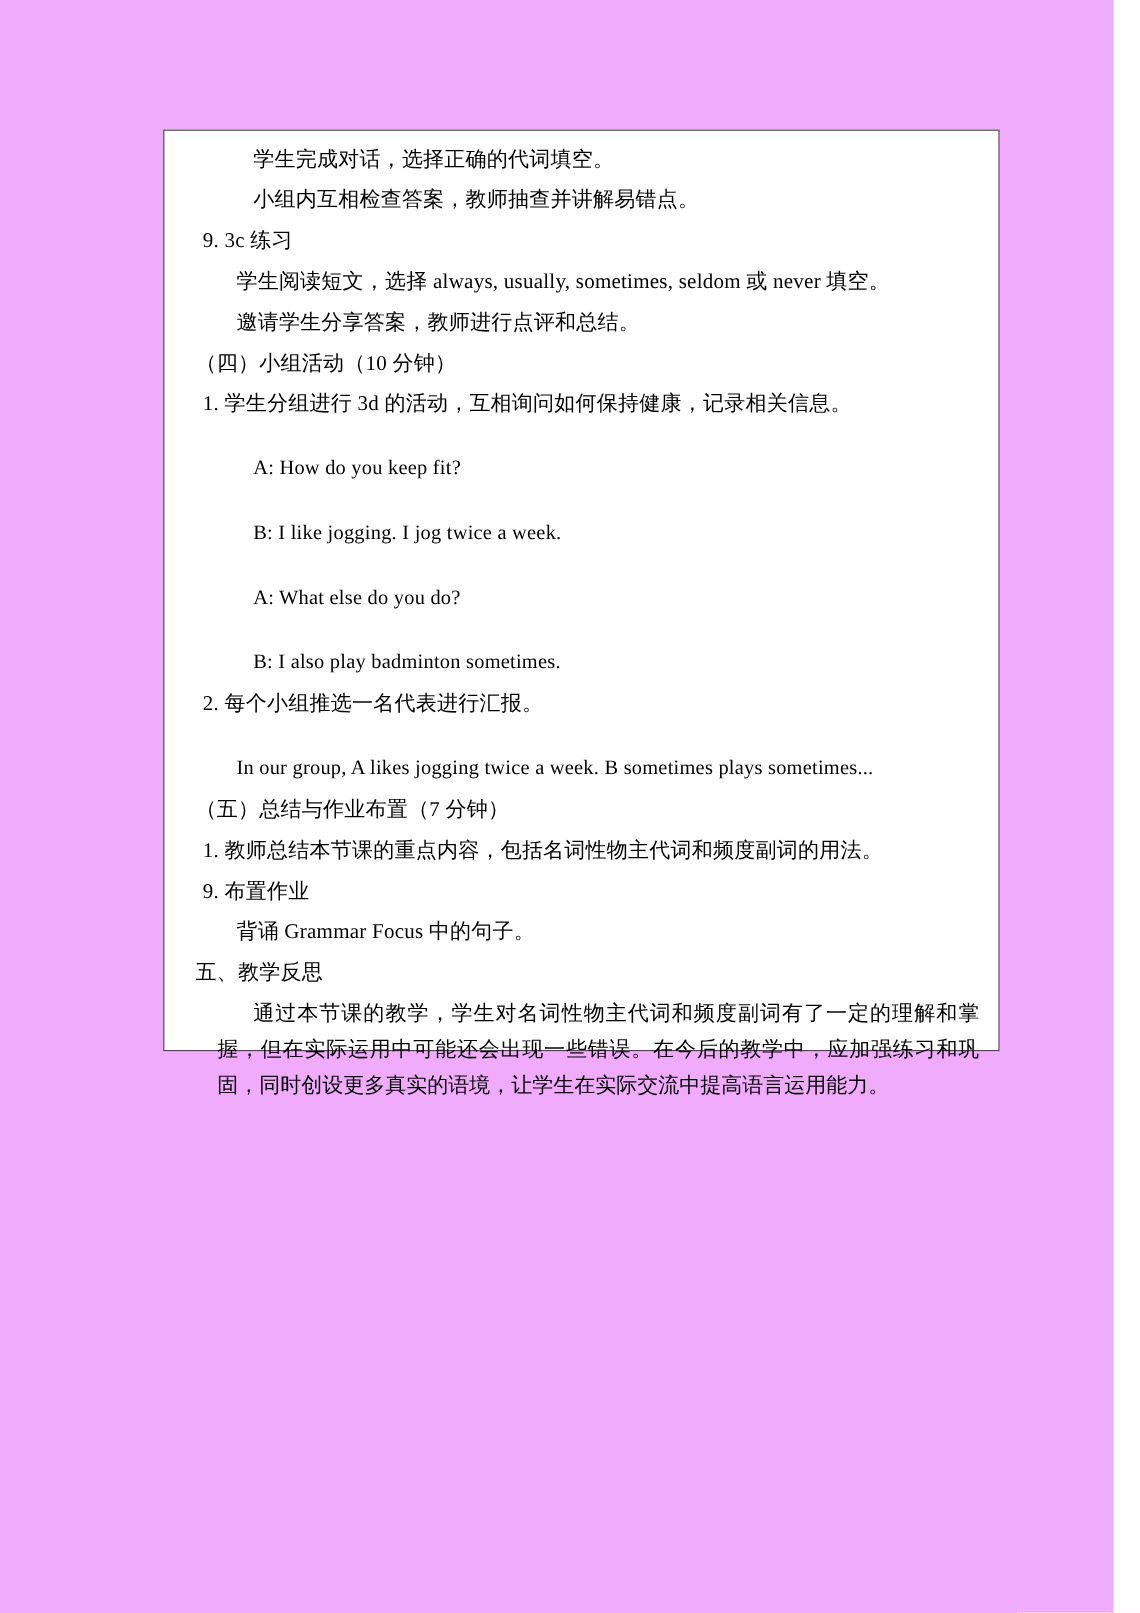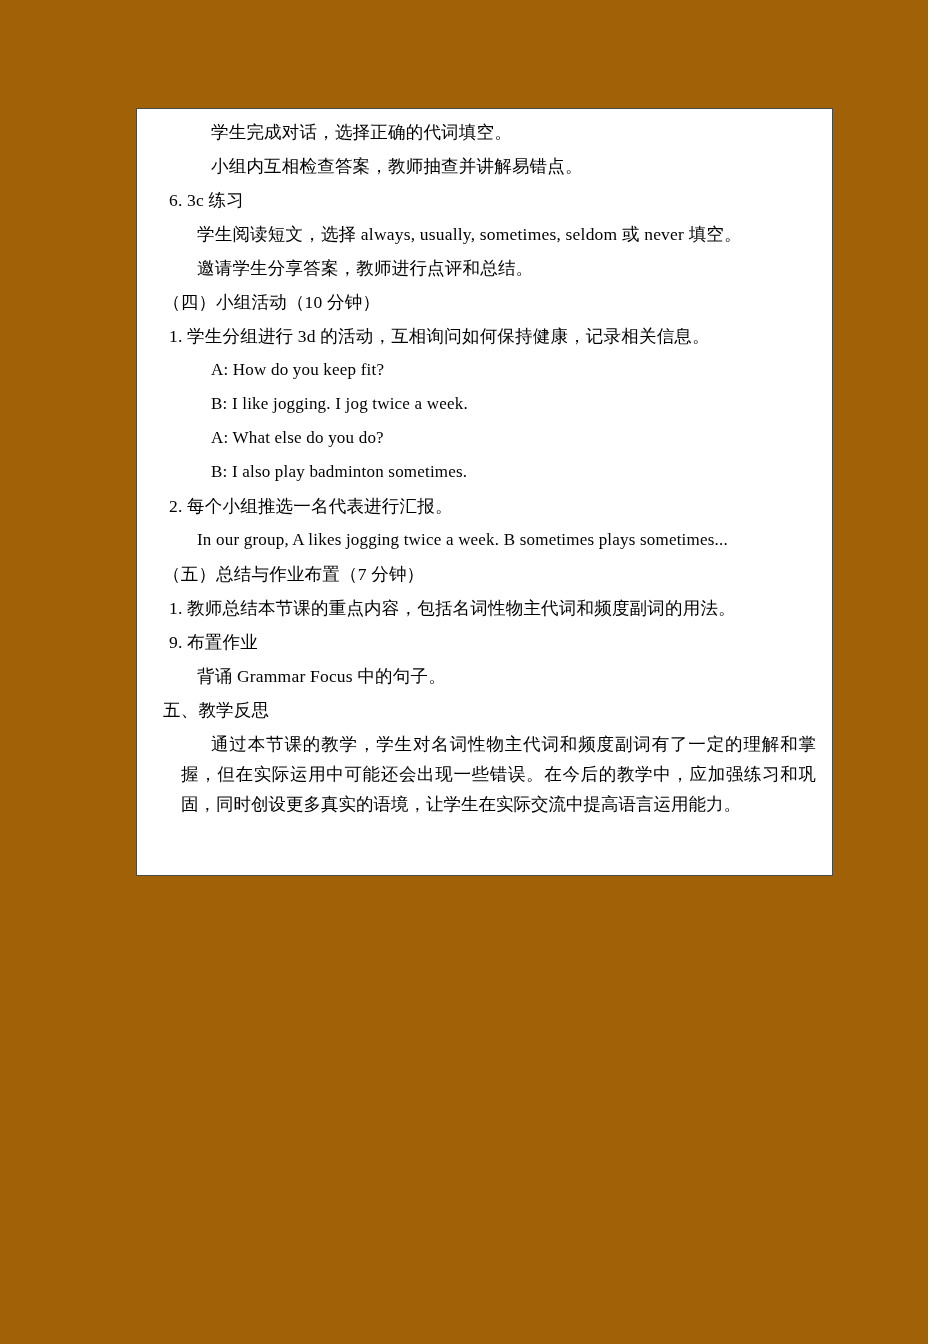--- a/index.html
+++ b/index.html
@@ -16,21 +16,21 @@
     overflow: hidden;
   }
 
   
   .page {
     position: absolute;
     left: 0;
     top: 0;
     width: 928px;
     height: 1344px;
-    background: #a16207;
+    background: #f0abfc;
     text-decoration: underline;
   }
 
   
   .doc-table {
     position: absolute;
     left: 136px;
     top: 108px;
     width: 697px;
     height: 768px;
@@ -66,35 +66,36 @@
     padding-left: 0px;
     padding-right: 2px;
     text-indent: 30px;
     margin-left: 30px;
   }
 
   .en-line {
     font-size: 17px;
     line-height: 34px;
     white-space: nowrap;
+    margin-top: 20px;
   }
 
   .spacer-sm { height: 2px; }
 </style>
 </head>
 <body>
 
 <div class="page">
 
   <div class="doc-table">
     <div class="doc-cell">
 
       <div class="line ind-2">学生完成对话，选择正确的代词填空。</div>
       <div class="line ind-2">小组内互相检查答案，教师抽查并讲解易错点。</div>
-      <div class="line ind-n">6. 3c 练习</div>
+      <div class="line ind-n">9. 3c 练习</div>
       <div class="line ind-1">学生阅读短文，选择 always, usually, sometimes, seldom 或 never 填空。</div>
       <div class="line ind-1">邀请学生分享答案，教师进行点评和总结。</div>
       <div class="line ind-h">（四）小组活动（10 分钟）</div>
       <div class="line ind-n">1. 学生分组进行 3d 的活动，互相询问如何保持健康，记录相关信息。</div>
       <div class="line en-line ind-2">A: How do you keep fit?</div>
       <div class="line en-line ind-2">B: I like jogging. I jog twice a week.</div>
       <div class="line en-line ind-2">A: What else do you do?</div>
       <div class="line en-line ind-2">B: I also play badminton sometimes.</div>
       <div class="line ind-n">2. 每个小组推选一名代表进行汇报。</div>
       <div class="line en-line ind-1">In our group, A likes jogging twice a week. B sometimes plays sometimes...</div>

